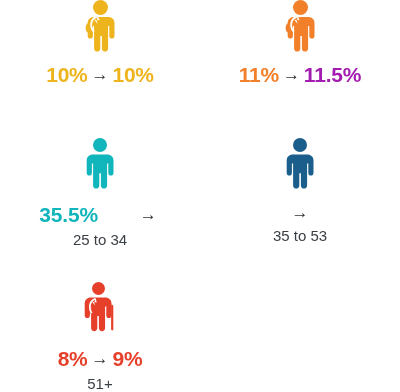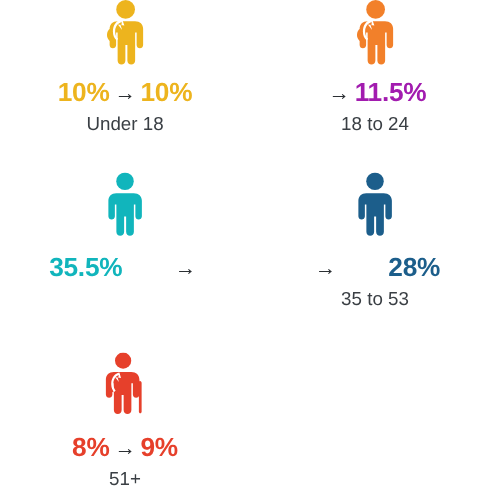--- a/index.html
+++ b/index.html
@@ -88,75 +88,74 @@
             <path d="M20.2 15.4 c-2 0.5-3.6 1.6-4.8 3.1 -1.5 1.9-2.1 4.1-2.1 6.6 0 3.1 1.1 5.6 3.1 7.3 l1.1-1.4 c-1.6-1.4-2.4-3.4-2.4-5.9 0-2 0.5-3.7 1.6-5.1 1-1.2 2.3-2.1 3.9-2.5z" fill="#ffffff"></path>
             <path d="M20.6 14.9 l1.9 5.4 -3.1-0.4 1.3 4.2 -3.4-4.4 2.9 0.2z" fill="#ffffff"></path>
           </g>
         </svg>
       </div>
       <div class="change">
         <span style="color:#EDB41E;">10%</span>
         <span class="arrow">→</span>
         <span style="color:#EDB41E;">10%</span>
       </div>
-      <div class="label">Under 18</div>
     </div>
 
     <div class="cell">
       <div class="figure-wrap">
         <svg width="46" height="52" viewBox="0 0 46 52" aria-hidden="true">
           <g fill="#F2802A">
             <circle cx="23.5" cy="7.5" r="7.5"></circle>
             <path d="M16 17 h15 c4 0 6.5 2.5 6.5 6 v13 c0 1.6-1.2 2.6-2.6 2.6 -1.4 0-2.6-1-2.6-2.6 v-10 h-1.2 v22.4 c0 1.9-1.4 3.2-3.1 3.2 -1.7 0-3.1-1.3-3.1-3.2 v-12.5 h-1.6 v12.5 c0 1.9-1.4 3.2-3.1 3.2 -1.7 0-3.1-1.3-3.1-3.2 v-22.4 h-1.2 v10 c0 1.6-1.2 2.6-2.6 2.6 -1.4 0-2.6-1-2.6-2.6 v-13 c0-3.5 2.5-6 6.3-6 z"></path>
           </g>
           <g>
             <path d="M13.6 22 c-3.4 0.5-5 3-5 6 0 3.2 2.2 5.6 5.3 6 l0-12z" fill="#F2802A"></path>
             <path d="M20.2 15.4 c-2 0.5-3.6 1.6-4.8 3.1 -1.5 1.9-2.1 4.1-2.1 6.6 0 3.1 1.1 5.6 3.1 7.3 l1.1-1.4 c-1.6-1.4-2.4-3.4-2.4-5.9 0-2 0.5-3.7 1.6-5.1 1-1.2 2.3-2.1 3.9-2.5z" fill="#ffffff"></path>
             <path d="M20.6 14.9 l1.9 5.4 -3.1-0.4 1.3 4.2 -3.4-4.4 2.9 0.2z" fill="#ffffff"></path>
           </g>
         </svg>
       </div>
       <div class="change">
+        <span style="color:#F2802A;">11%</span>
         <span class="arrow">→</span>
         <span style="color:#a21caf;">11.5%</span>
       </div>
-      <div class="label">18 to 24</div>
     </div>
 
   </div>
 
   <div class="row r2">
 
     <div class="cell">
       <div class="figure-wrap">
         <svg width="46" height="52" viewBox="0 0 46 52" aria-hidden="true">
           <g fill="#11B5BC">
             <circle cx="23" cy="7" r="7"></circle>
             <path d="M16 16.5 h14 c4 0 6.5 2.5 6.5 6 v12.5 c0 1.6-1.2 2.6-2.6 2.6 -1.4 0-2.6-1-2.6-2.6 v-9.5 h-1.2 v21.9 c0 1.9-1.4 3.2-3.1 3.2 -1.7 0-3.1-1.3-3.1-3.2 v-12.2 h-1.6 v12.2 c0 1.9-1.4 3.2-3.1 3.2 -1.7 0-3.1-1.3-3.1-3.2 v-21.9 h-1.2 v9.5 c0 1.6-1.2 2.6-2.6 2.6 -1.4 0-2.6-1-2.6-2.6 v-12.5 c0-3.5 2.5-6 6.3-6 z"></path>
           </g>
         </svg>
       </div>
       <div class="change">
         <span style="color:#11B5BC;">35.5%</span>
         <span class="arrow">→</span>
       </div>
+      <div class="label">25 to 34</div>
     </div>
 
     <div class="cell">
       <div class="figure-wrap">
         <svg width="46" height="52" viewBox="0 0 46 52" aria-hidden="true">
           <g fill="#1C5E8B">
             <circle cx="23" cy="7" r="7"></circle>
             <path d="M16 16.5 h14 c4 0 6.5 2.5 6.5 6 v12.5 c0 1.6-1.2 2.6-2.6 2.6 -1.4 0-2.6-1-2.6-2.6 v-9.5 h-1.2 v21.9 c0 1.9-1.4 3.2-3.1 3.2 -1.7 0-3.1-1.3-3.1-3.2 v-12.2 h-1.6 v12.2 c0 1.9-1.4 3.2-3.1 3.2 -1.7 0-3.1-1.3-3.1-3.2 v-21.9 h-1.2 v9.5 c0 1.6-1.2 2.6-2.6 2.6 -1.4 0-2.6-1-2.6-2.6 v-12.5 c0-3.5 2.5-6 6.3-6 z"></path>
           </g>
         </svg>
       </div>
       <div class="change">
         <span class="arrow">→</span>
-        <span style="color:#1C5E8B;">28%</span>
       </div>
       <div class="label">35 to 53</div>
     </div>
 
   </div>
 
   <div class="row last">
 
     <div class="cell">
       <div class="figure-wrap">

